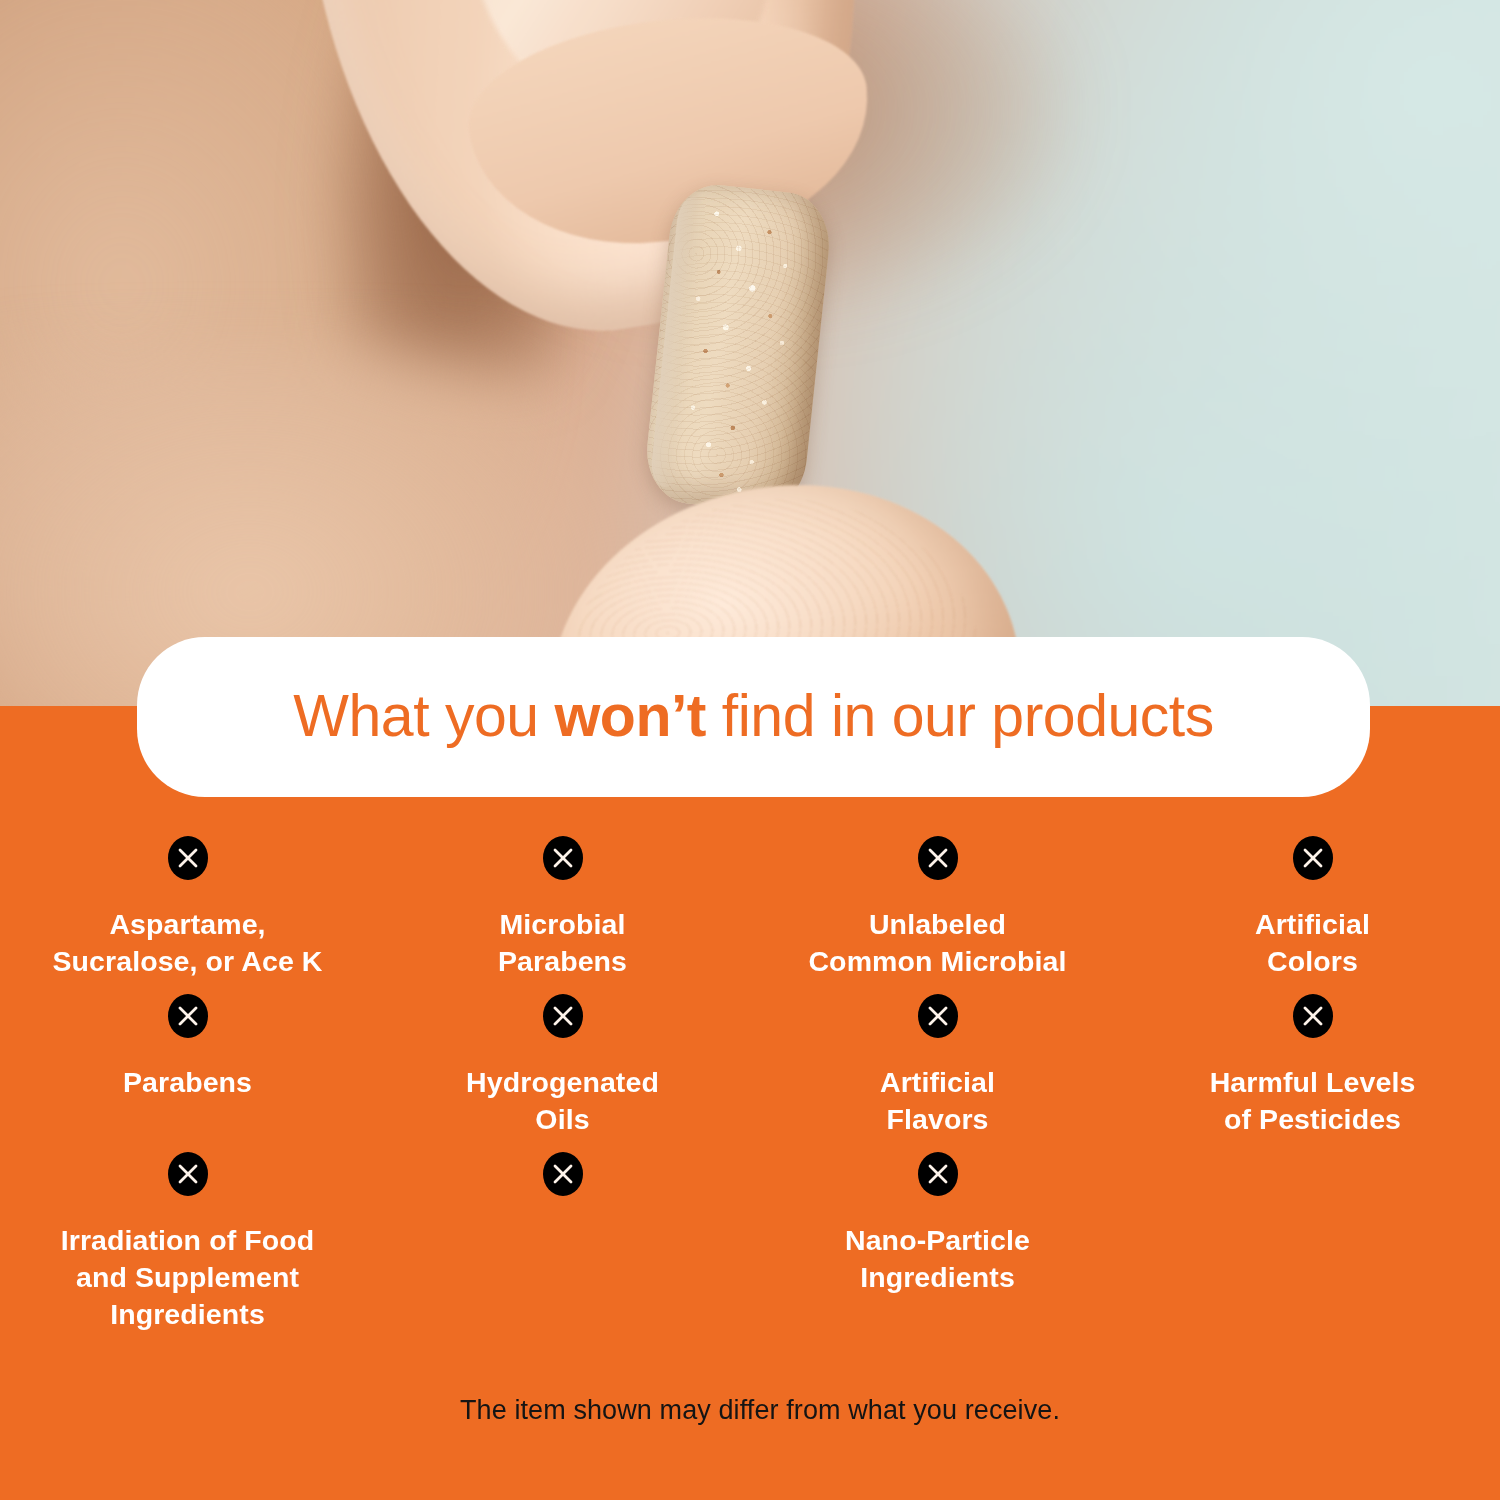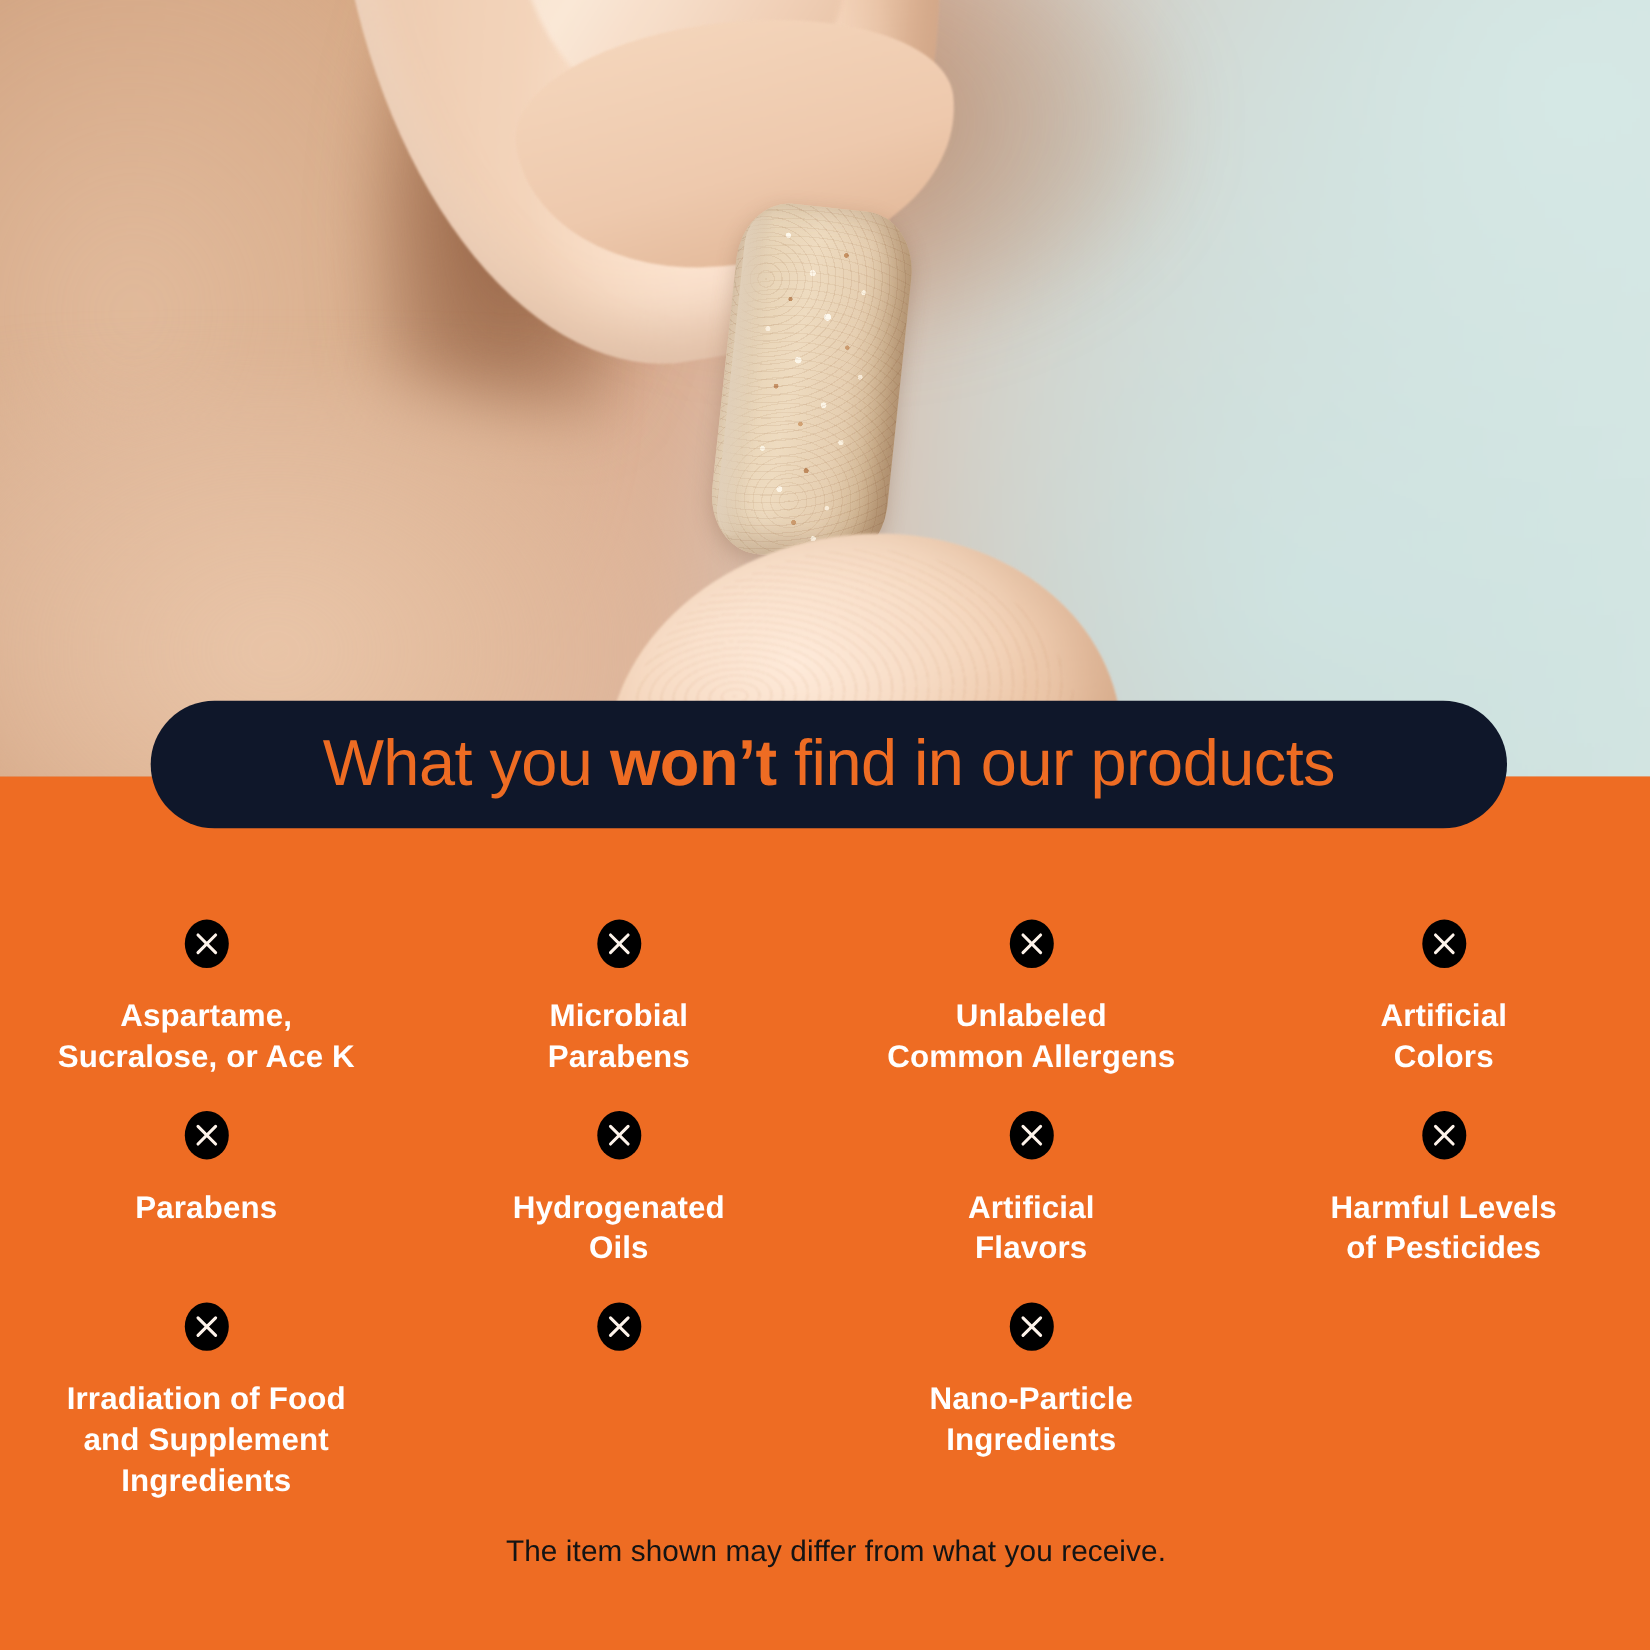--- a/index.html
+++ b/index.html
@@ -217,22 +217,22 @@
     position:absolute;
     left:0; top:706px;
     width:1500px; height:794px;
     background:#EE6C23;
   }
 
   
   .headline-pill {
     position:absolute;
     left:137px; top:637px;
-    width:1233px; height:116px;
-    background:#0f172a;
+    width:1233px; height:160px;
+    background:#ffffff;
     border-radius:68px;
     display:flex;
     align-items:center;
     justify-content:center;
     z-index:5;
   }
   .headline {
     font-size:59px;
     letter-spacing:-0.5px;
     color:#EE6C23;
@@ -243,21 +243,21 @@
   }
   .headline b { font-weight:800; }
 
   
   .grid {
     position:absolute;
     left:0; top:822px;
     width:1500px;
     display:grid;
     grid-template-columns:repeat(4, 375px);
-    row-gap:16px;
+    row-gap:0;
   }
   .grid-cell {
     display:flex;
     flex-direction:column;
     align-items:center;
     padding-top:10px;
   }
 
   .xicon {
     width:48px; height:52px;
@@ -346,21 +346,21 @@
         <div class="cell-label">Microbial
 Parabens</div>
       </div>
       <div class="grid-cell">
         <svg class="xicon" viewBox="0 0 48 52">
           <ellipse cx="24" cy="26" rx="20" ry="22" stroke-width="2.6"></ellipse>
           <line x1="16" y1="18" x2="32" y2="34" stroke-width="2.8" stroke-linecap="round"></line>
           <line x1="32" y1="18" x2="16" y2="34" stroke-width="2.8" stroke-linecap="round"></line>
         </svg>
         <div class="cell-label">Unlabeled
-Common Allergens</div>
+Common Microbial</div>
       </div>
       <div class="grid-cell">
         <svg class="xicon" viewBox="0 0 48 52">
           <ellipse cx="24" cy="26" rx="20" ry="22" stroke-width="2.6"></ellipse>
           <line x1="16" y1="18" x2="32" y2="34" stroke-width="2.8" stroke-linecap="round"></line>
           <line x1="32" y1="18" x2="16" y2="34" stroke-width="2.8" stroke-linecap="round"></line>
         </svg>
         <div class="cell-label">Artificial
 Colors</div>
       </div>

